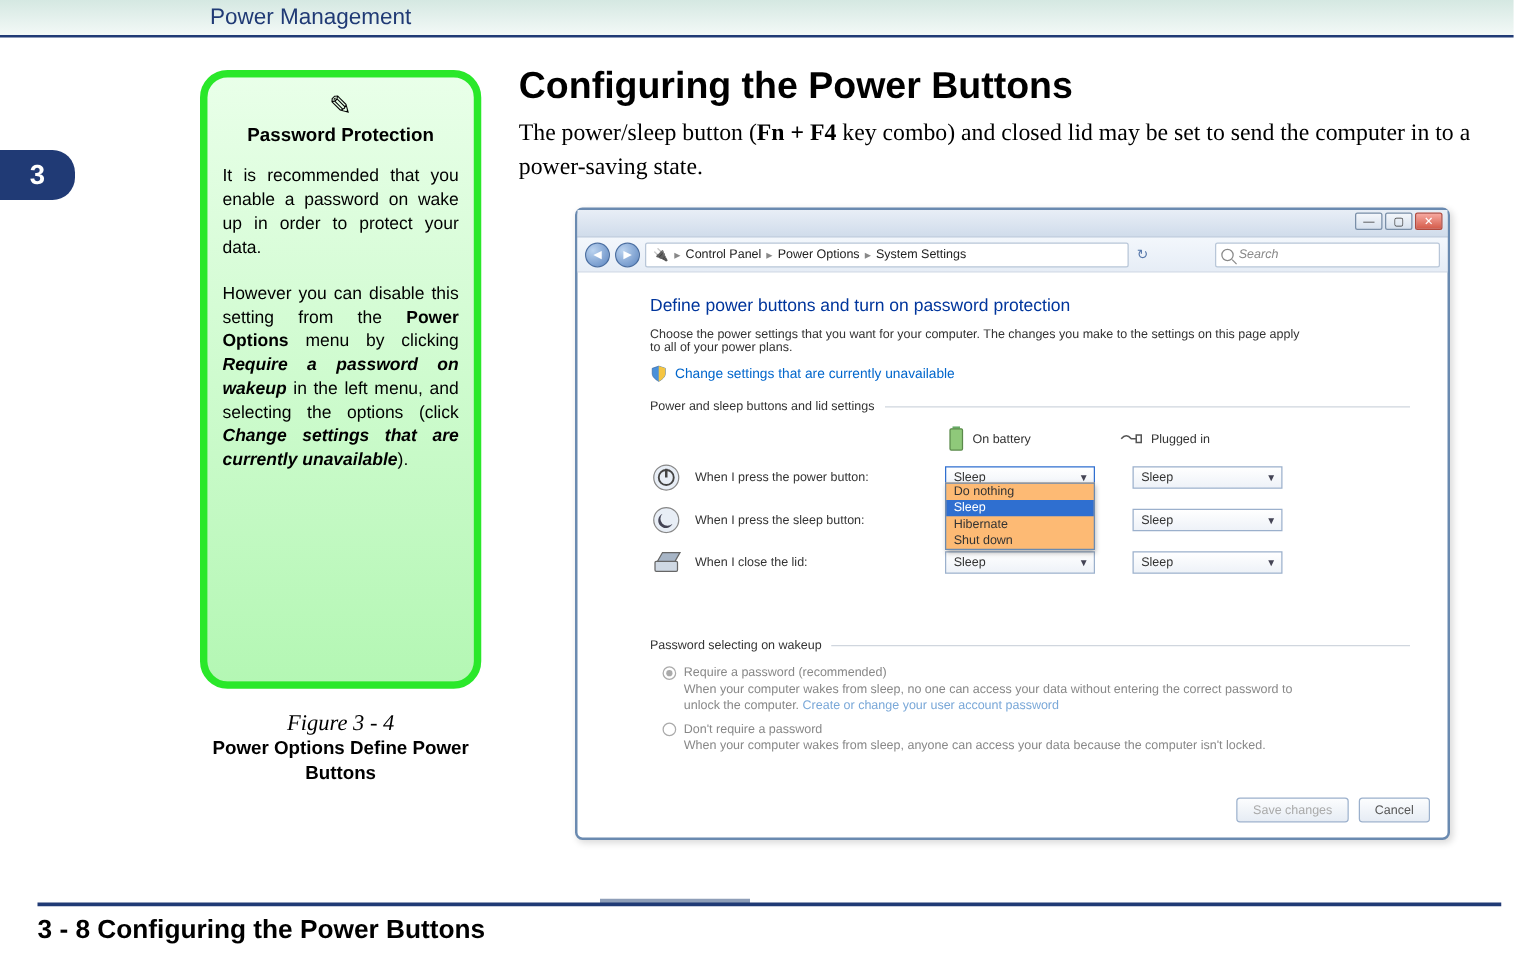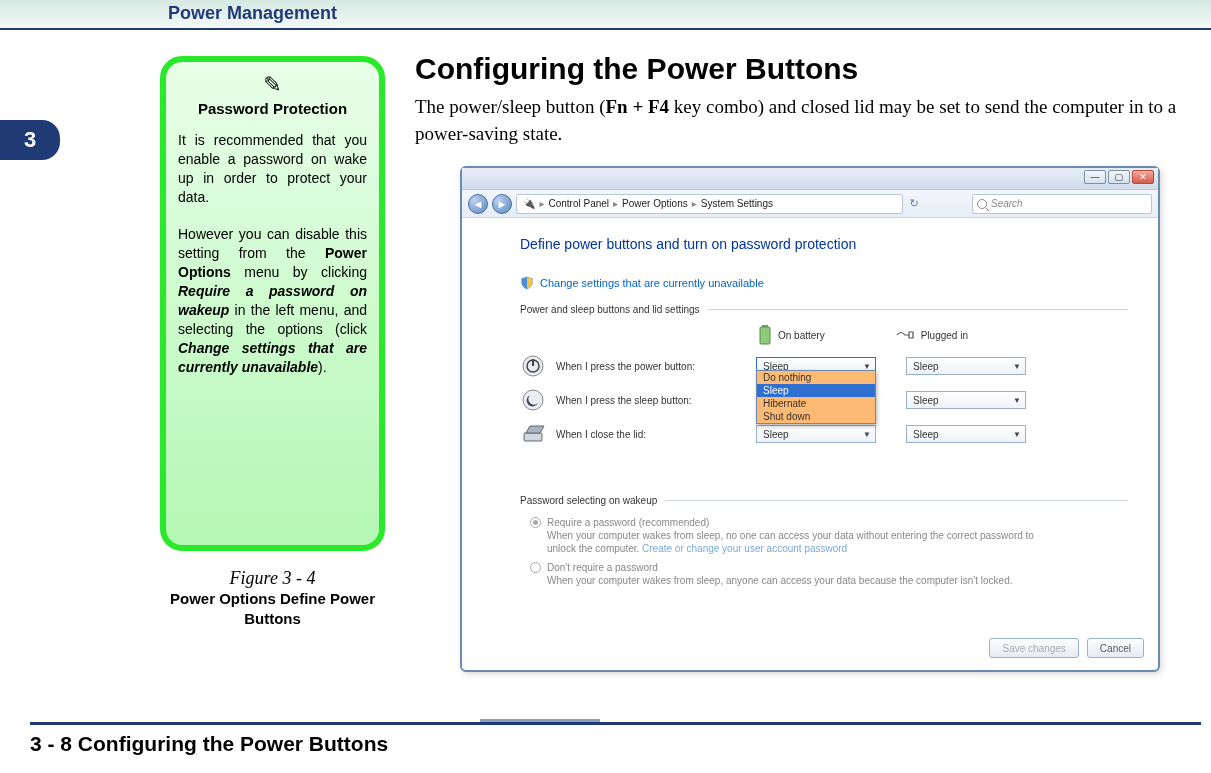--- a/index.html
+++ b/index.html
@@ -19,21 +19,21 @@
     top: 0; left: 0; right: 0;
     height: 30px;
     background: linear-gradient(to bottom, #d5e8e2 0%, #f3f9f7 100%);
     border-bottom: 2px solid #203a75;
   }
   .top-header .title {
     position: absolute;
     left: 168px;
     top: 3px;
     font-size: 18px;
-    font-weight: bold;
+    font-weight: normal;
     color: #203a75;
   }
 
   
   .chapter-tab {
     position: absolute;
     left: 0;
     top: 120px;
     width: 60px;
     height: 40px;
@@ -193,21 +193,21 @@
     margin-left:47px;
   }
   .mag { width:10px; height:10px; border:1px solid #888; border-radius:50%; position:relative;}
   .mag::after{content:"";position:absolute;width:5px;height:1px;background:#888;right:-4px;bottom:-2px;transform:rotate(45deg);}
 
   .win-body { padding: 18px 30px 10px 58px; }
   .win-body h2 {
     color:#00359c;
     font-size:14px;
     font-weight:normal;
-    margin-bottom:24px;
+    margin-bottom:10px;
   }
   .win-body .desc { font-size:10px; color:#333; margin-bottom:8px; max-width:530px;}
   .link { color:#0066cc; text-decoration:none; }
   .shield-row { display:flex; align-items:center; gap:6px; margin-bottom:14px;}
   .shield { width:14px; height:14px; }
 
   .section-label { font-size:10px; color:#333; display:flex; align-items:center; gap:8px; margin:6px 0 10px 0;}
   .section-label .line { flex:1; height:1px; background:#d0d6de;}
 
   .col-headers { display:flex; margin-left:238px; gap:70px; margin-bottom:8px; align-items:center;}
@@ -343,20 +343,21 @@
     </div>
     <div style="width:14px;text-align:center;color:#5577aa">↻</div>
     <div class="searchbox">
       <span class="mag"></span>
       <span>Search</span>
     </div>
   </div>
 
   <div class="win-body">
     <h2>Define power buttons and turn on password protection</h2>
+    <div class="desc">Choose the power settings that you want for your computer. The changes you make to the settings on this page apply to all of your power plans.</div>
     <div class="shield-row">
       <svg class="shield" viewBox="0 0 16 16">
           <path d="M8 1 L14 3 V8 C14 12 8 15 8 15 C8 15 2 12 2 8 V3 Z" fill="#4a90d9" stroke="#2a5a9a" stroke-width="0.5"></path>
           <path d="M8 1 L14 3 V8 C14 12 8 15 8 15 Z" fill="#f5c542"></path>
         </svg>
       <a class="link">Change settings that are currently unavailable</a>
     </div>
 
     <div class="section-label">
       <span>Power and sleep buttons and lid settings</span>

